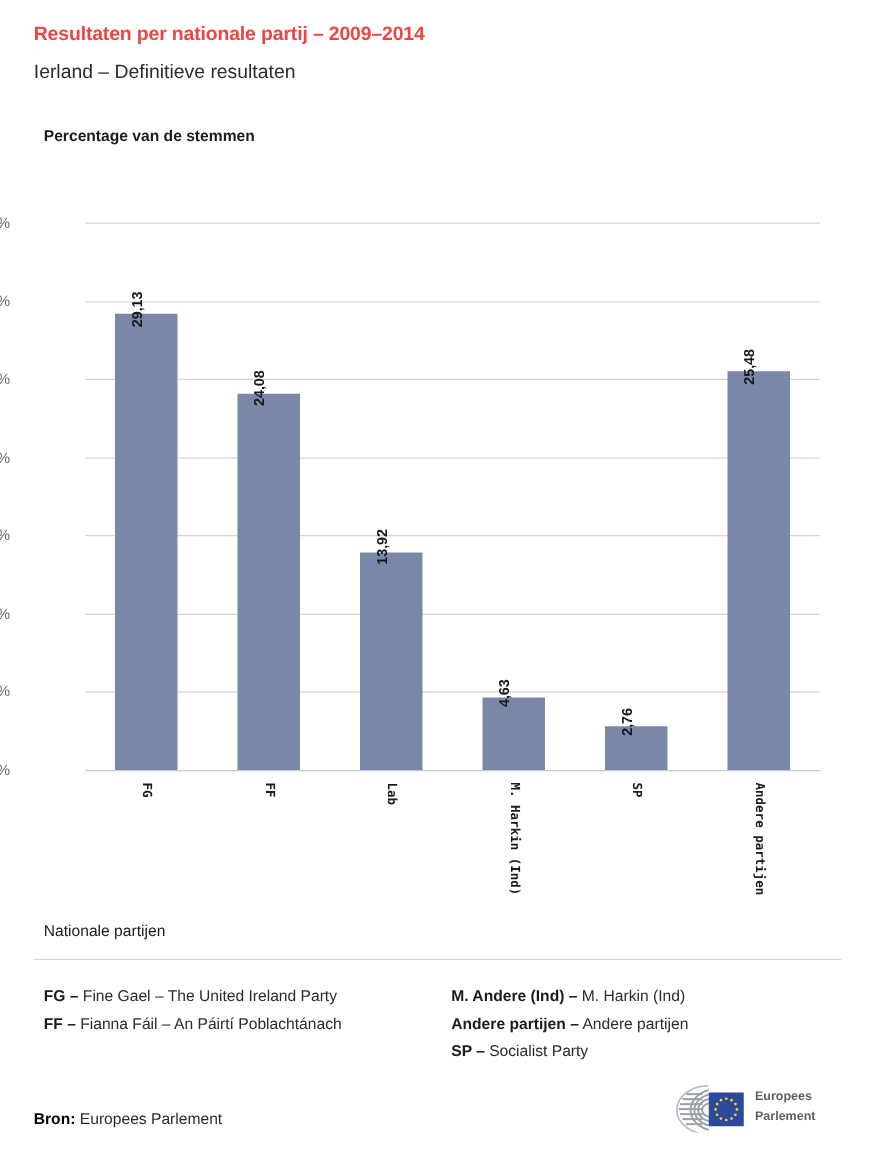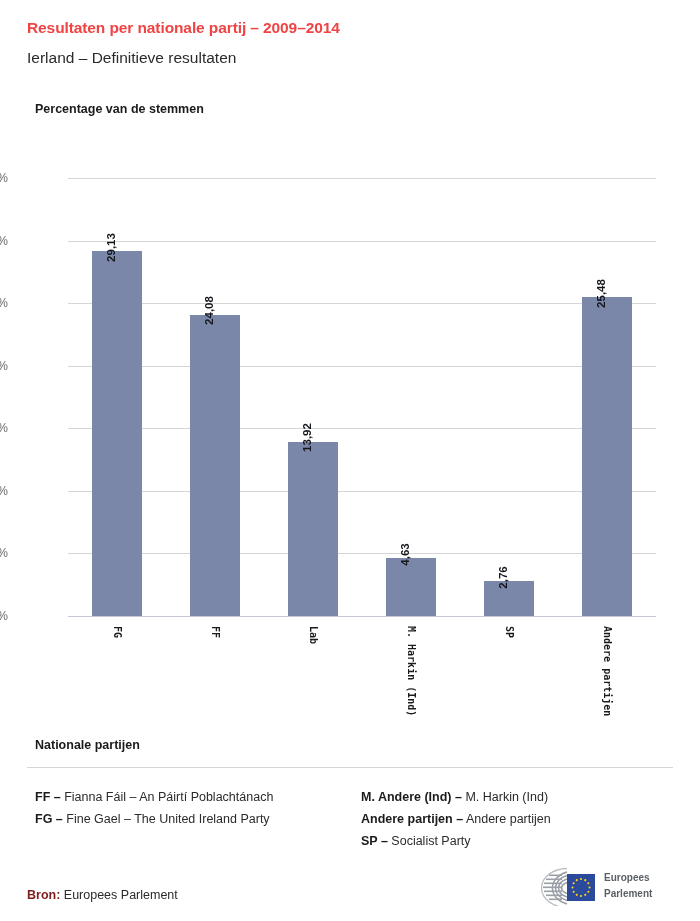--- a/index.html
+++ b/index.html
@@ -136,21 +136,21 @@
     position: absolute;
     left: 0;
     top: 738px;
     width: 700px;
   }
   .legend-heading {
     position: absolute;
     left: 35px;
     top: 0;
     font-size: 12.5px;
-    font-weight: bold;
+    font-weight: normal;
     color: #1b1b1b;
     white-space: nowrap;
   }
   .legend-rule {
     position: absolute;
     left: 27px;
     top: 29px;
     width: 646px;
     height: 1px;
     background: #d6d6d6;
@@ -174,21 +174,21 @@
 
   
   .source {
     position: absolute;
     left: 27px;
     top: 888px;
     font-size: 12.5px;
     color: #2b2b2b;
     white-space: nowrap;
   }
-  .source .lbl { font-weight: bold; color: #7f1d1d; }
+  .source .lbl { font-weight: bold; color: #000000; }
 
   .ep-logo {
     position: absolute;
     left: 527px;
     top: 866px;
     width: 150px;
     height: 42px;
   }
   .ep-logo .mark { position: absolute; left: 0; top: 2px; }
   .ep-logo .wordmark {
@@ -267,22 +267,22 @@
           <span class="cat-label">Andere partijen</span>
         </div>
       </div>
   </div>
 </div>
 
 <div class="legend">
   <div class="legend-heading">Nationale partijen</div>
   <div class="legend-rule"></div>
   <div class="legend-col left" id="legend-left">
+      <div class="legend-item"><span class="abbr">FG –</span><span> Fine Gael – The United Ireland Party</span></div>
       <div class="legend-item"><span class="abbr">FF –</span><span> Fianna Fáil – An Páirtí Poblachtánach</span></div>
-      <div class="legend-item"><span class="abbr">FG –</span><span> Fine Gael – The United Ireland Party</span></div>
     </div>
   <div class="legend-col right" id="legend-right">
       <div class="legend-item"><span class="abbr">M. Andere (Ind) –</span><span> M. Harkin (Ind)</span></div>
       <div class="legend-item"><span class="abbr">Andere partijen –</span><span> Andere partijen</span></div>
       <div class="legend-item"><span class="abbr">SP –</span><span> Socialist Party</span></div>
     </div>
 </div>
 
 <div class="source">
   <span class="lbl">Bron:</span>

